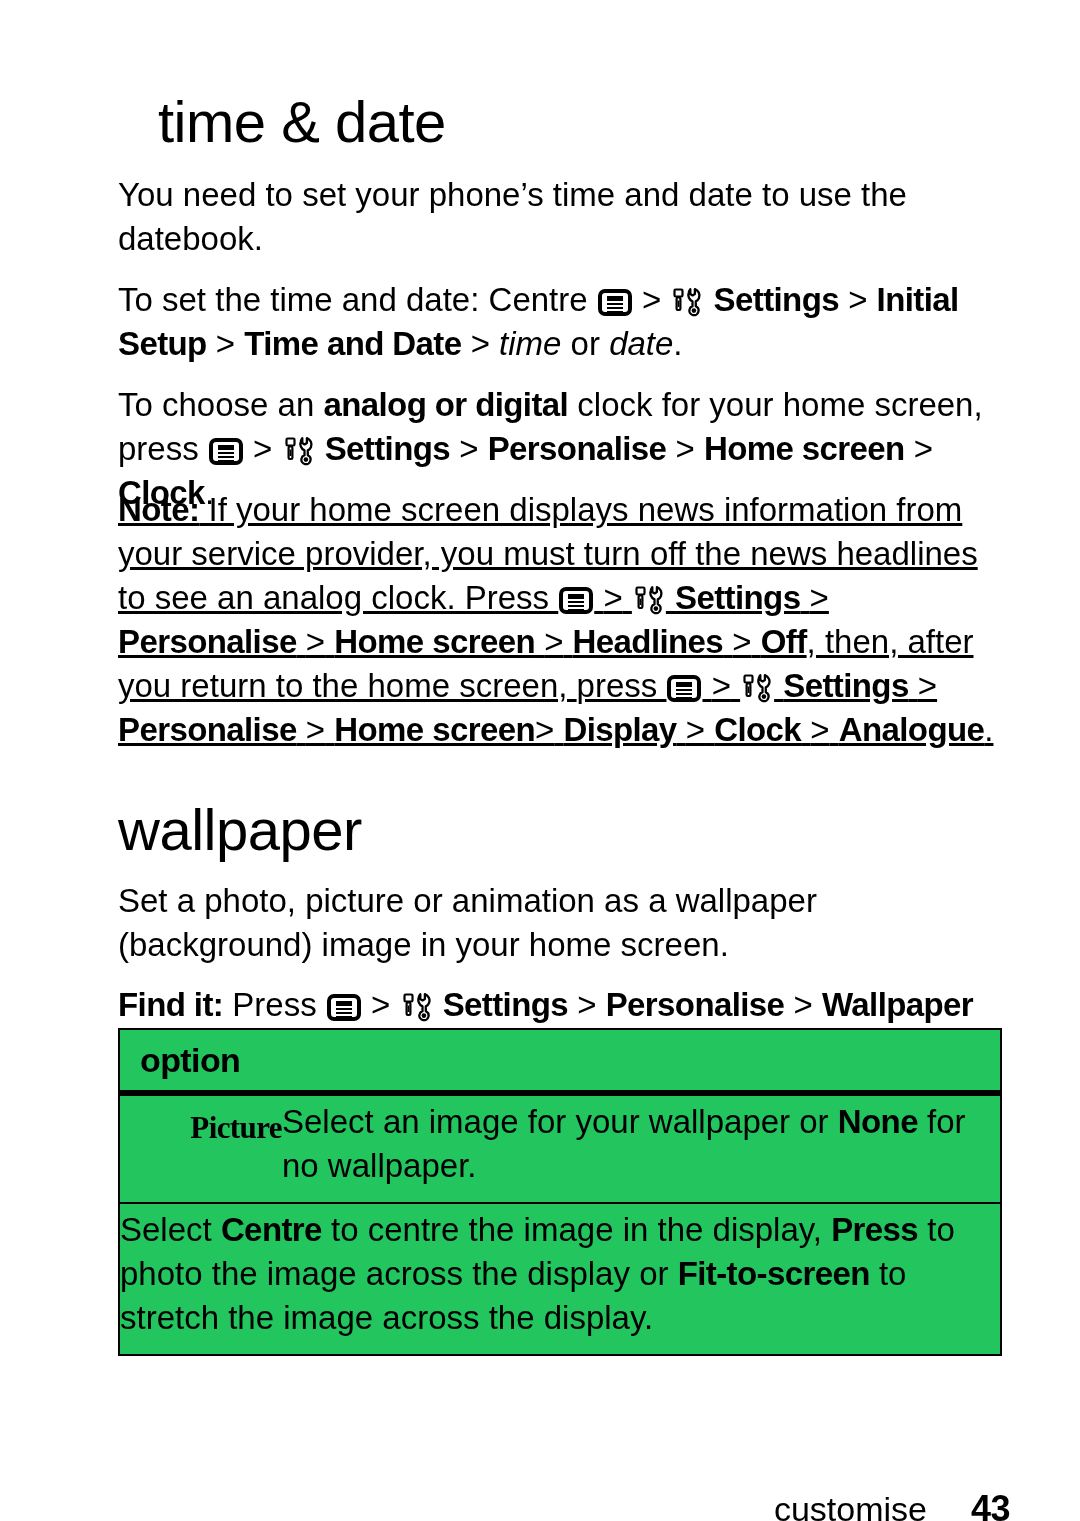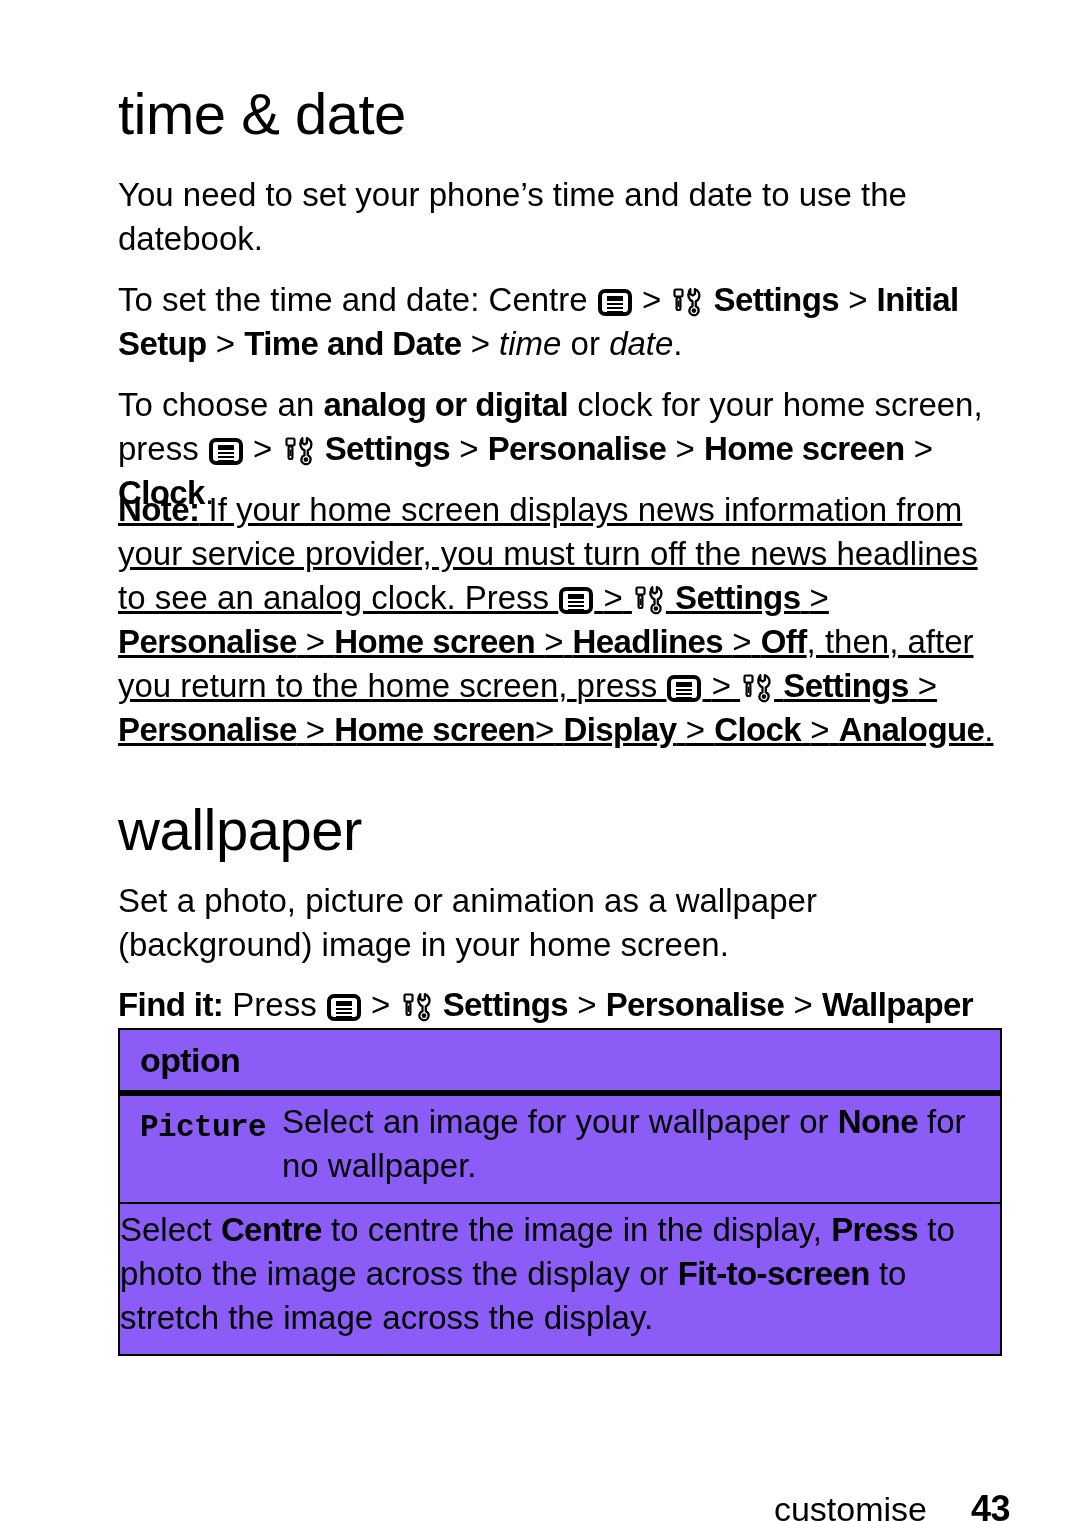--- a/index.html
+++ b/index.html
@@ -28,21 +28,21 @@
   .section-heading {
     position: absolute;
     left: 118px;
     font-family: "Liberation Sans", sans-serif;
     font-weight: 400;
     font-size: 58px;
     line-height: 62px;
     letter-spacing: -0.5px;
     white-space: nowrap;
   }
-  #h-time-date { top: 44px; }
+  #h-time-date { top: 52px; margin-left: 40px; }
   #h-wallpaper { top: 760px; }
 
   
   .para {
     position: absolute;
     left: 118px;
     width: 884px;
     font-family: "Liberation Sans Narrow", "Liberation Sans", sans-serif;
     font-weight: 400;
     font-size: 33px;
@@ -110,46 +110,47 @@
   .gt { font-weight: 400; }
 
   
   .opt-table {
     position: absolute;
     left: 118px;
     top: 1028px;
     width: 884px;
     border: 2px solid #000;
     box-sizing: border-box;
-    background: #8b5cf6;
+    background: #22c55e;
   }
   .opt-header {
     padding: 10px 0 10px 20px;
     font-family: "Liberation Sans Narrow", "Liberation Sans", sans-serif;
     font-weight: 700;
     font-size: 34px;
     line-height: 40px;
     letter-spacing: -0.6px;
     border-bottom: 6px solid #000;
   }
   .opt-row {
     display: flex;
     border-bottom: 2px solid #000;
   }
   .opt-row:last-child { border-bottom: none; }
   .opt-cell-key {
     width: 162px;
     flex: 0 0 162px;
     padding: 10px 0 14px 20px;
     box-sizing: border-box;
-    font-family: Liberation Mono, monospace;
+    font-family: Liberation Serif, serif;
     font-weight: 700;
     font-size: 31px;
     line-height: 44px;
     letter-spacing: -0.6px;
+    text-align: right;
   }
   .opt-cell-val {
     flex: 1 1 auto;
     padding: 4px 16px 14px 0;
     box-sizing: border-box;
     font-family: "Liberation Sans Narrow", "Liberation Sans", sans-serif;
     font-weight: 400;
     font-size: 33px;
     line-height: 44px;
   }

